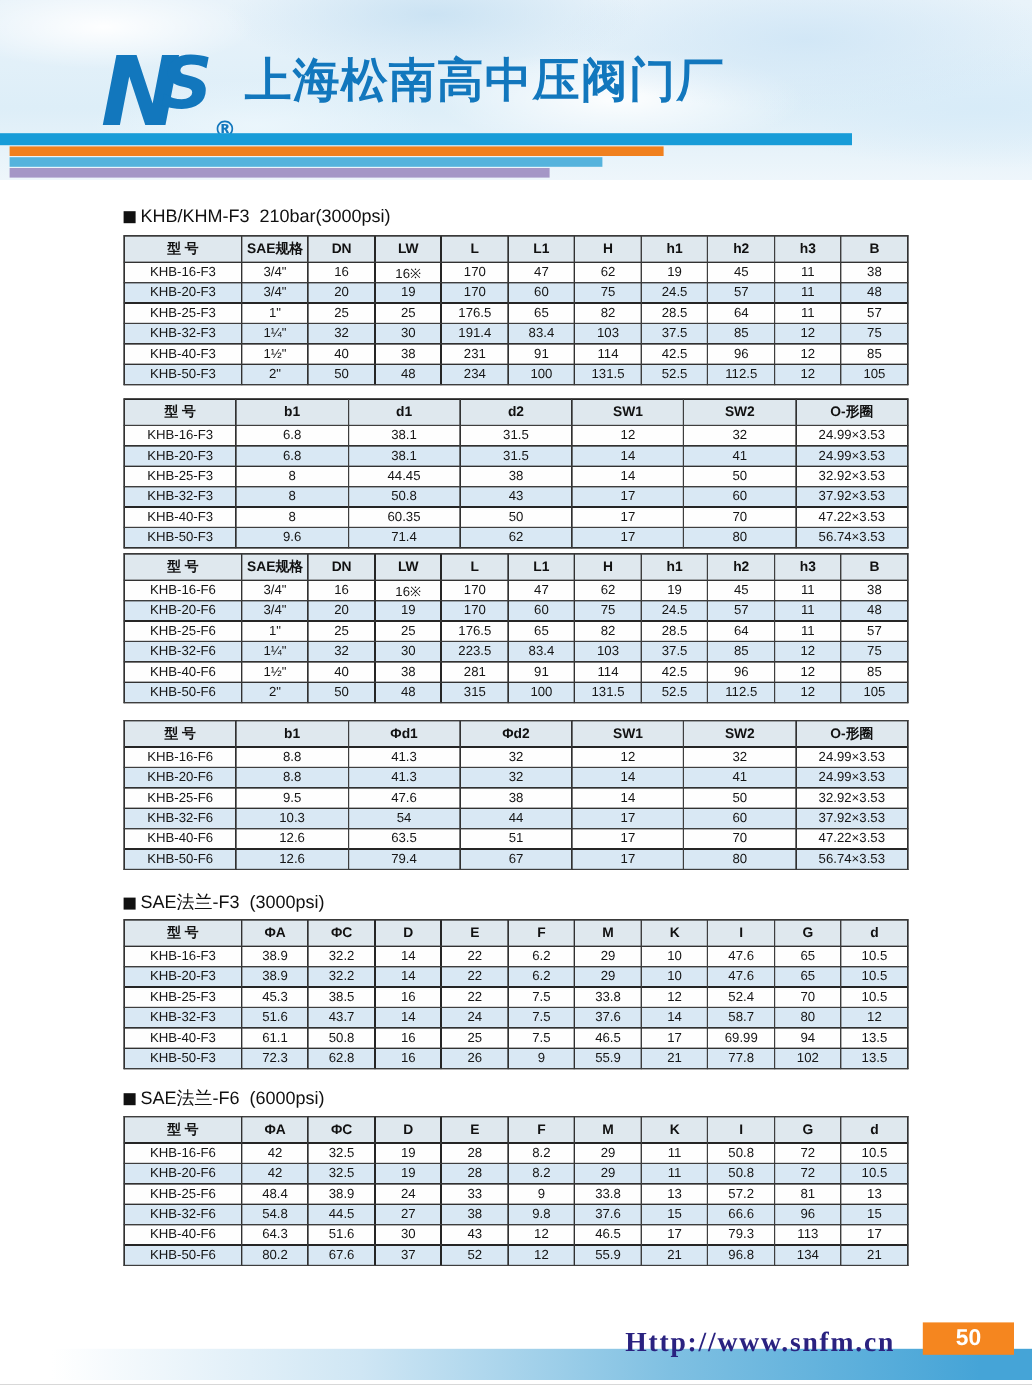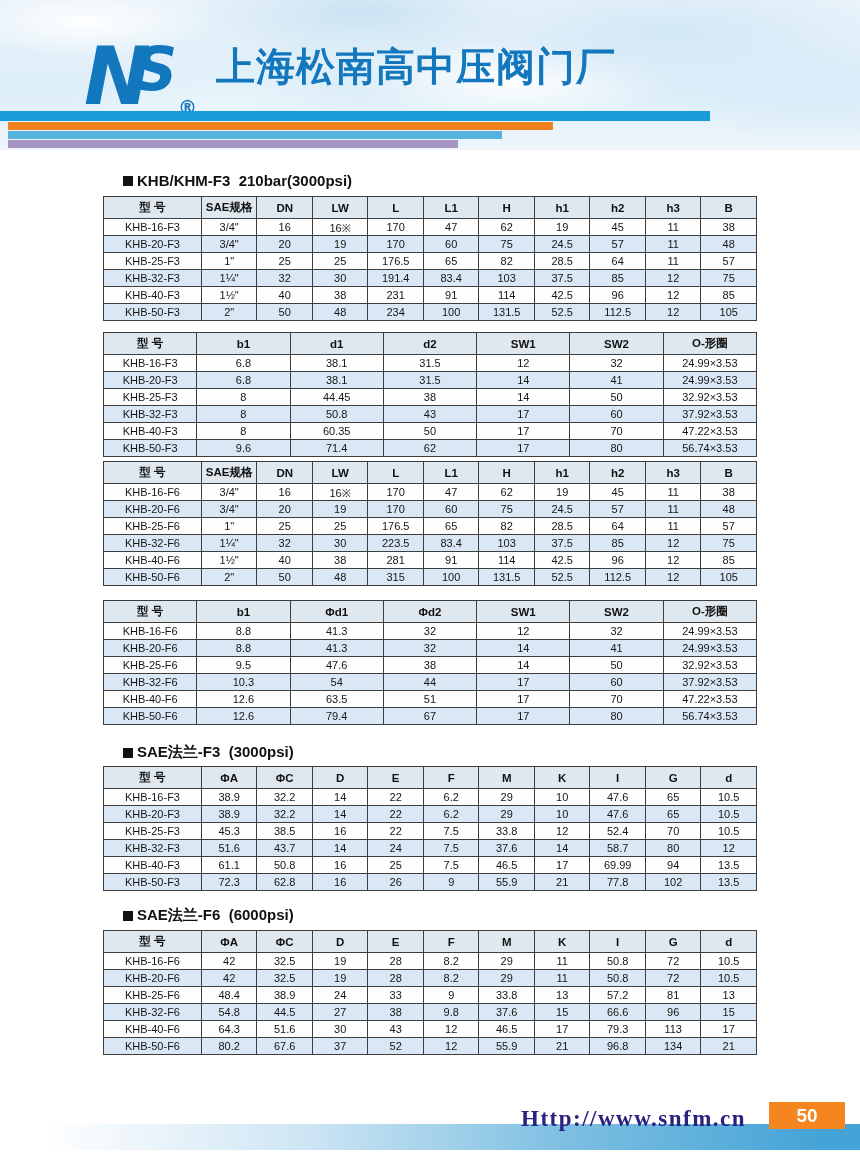--- a/index.html
+++ b/index.html
@@ -19,35 +19,35 @@
       radial-gradient(ellipse 220px 60px at 60% 55%, rgba(255,255,255,.95), transparent 70%),
       radial-gradient(ellipse 260px 70px at 95% 60%, rgba(215,235,248,.9), transparent 72%),
       radial-gradient(ellipse 200px 55px at 25% 70%, rgba(235,246,252,.95), transparent 70%),
       linear-gradient(180deg,#e9f3fa 0%,#ddeef8 60%,#eef6fb 100%);
   }
   .logo { position:absolute; left:84px; top:26px; width:134px; height:94px; }
   .logo svg { width:100%; height:100%; }
   .logo-n { font:italic bold 80px "DejaVu Sans", sans-serif; fill:var(--brand-blue,#1277bd); }
   .logo-s { font:italic bold 60px "DejaVu Sans", sans-serif; fill:var(--brand-blue,#1277bd); }
   .logo-r { font:bold 19px "DejaVu Sans", sans-serif; fill:var(--brand-blue,#1277bd); }
-  .company-cn { position:absolute; left:216px; top:40px; font-size:39px; font-weight:bold;
+  .company-cn { position:absolute; left:204px; top:40px; font-size:39px; font-weight:bold;
     color:var(--brand-blue,#1277bd); letter-spacing:1px; white-space:nowrap; }
   .company-en { position:absolute; left:206px; top:90px; font-size:13.5px; font-weight:bold;
     color:var(--brand-blue2,#1585c5); letter-spacing:.2px; white-space:nowrap; }
   .bar { position:absolute; }
   .bar-cyan   { left:0; top:111; width:710px; height:10px; background:var(--bar-cyan,#189cd8); }
   .bar-orange { left:8px; top:122px; width:545px; height:8px; background:var(--bar-orange,#f0801e); }
   .bar-lblue  { left:8px; top:131px; width:494px; height:8px; background:var(--bar-lightblue,#55b3dd); }
   .bar-purple { left:8px; top:140px; width:450px; height:8px; background:var(--bar-purple,#a596c6); }
   .bar-cyan { top:111px; }
 
   
   .content { position:absolute; left:0; top:150px; width:860px; padding:0 103px; }
   .sec-title { display:flex; align-items:center; height:19px; font-size:15px;
-    color:#101010; font-weight:700; white-space:pre;margin-left:20px; }
+    color:#101010; font-weight:400; white-space:pre; }
   .bullet { width:10px; height:10px; background:#111; display:inline-block; margin-right:4px; }
   .mt21{margin-top:21px}.mt16{margin-top:16px}.mt18{margin-top:18px}.mt15{margin-top:15px}
 
   table.data-table { width:654px; border-collapse:collapse; table-layout:fixed;
     background:#000000; }
   table.mt6{margin-top:6px} table.mt11{margin-top:11px} table.mt4{margin-top:4px}
   table.mt14{margin-top:14px} table.mt5{margin-top:5px}
   .data-table th, .data-table td { border:1px solid #3e3e3e; text-align:center;
     vertical-align:middle; overflow:hidden; white-space:nowrap; }
   .data-table th { height:22px; font-size:11.5px; font-weight:bold;

